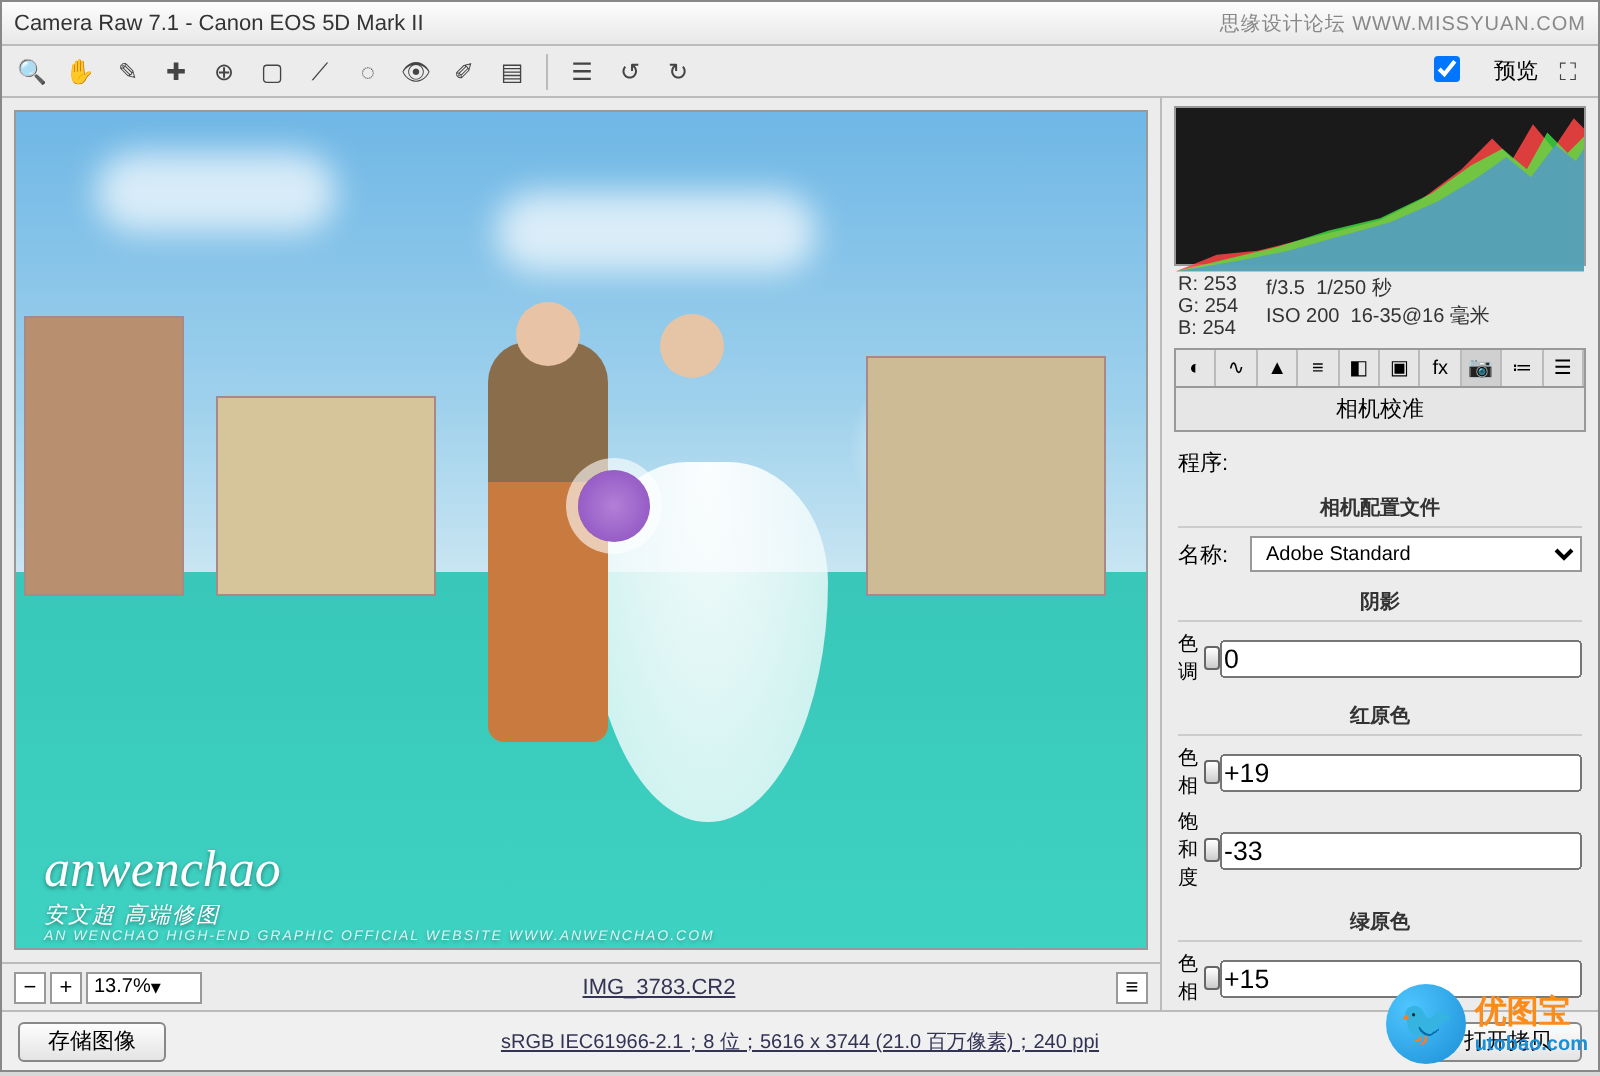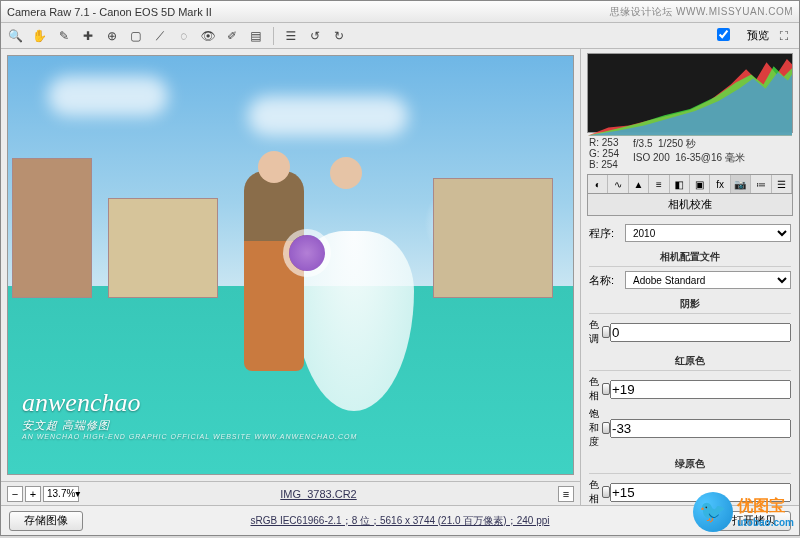--- a/index.html
+++ b/index.html
@@ -17,28 +17,28 @@
 .preview-wrap { flex: 1; margin: 6px; border: 1px solid #999; background: #fff; position: relative; overflow: hidden; }
 .preview { position: absolute; inset: 0; }
 .sky { position: absolute; inset: 0; background: linear-gradient(#6fb7e6 0%, #9fd1ec 35%, #c8e5f2 55%, #38c7b8 55%, #3ed2c3 100%); }
 .cloud { position: absolute; width: 120px; height: 40px; background: rgba(255,255,255,0.7); border-radius: 40px; filter: blur(8px); }
 .building { position: absolute; bottom: 42%; background: #c9a98a; border: 1px solid #a88; }
 .couple { position: absolute; left: 40%; bottom: 15%; width: 160px; height: 260px; }
 .dress { position: absolute; left: 60px; bottom: 0; width: 120px; height: 180px; background: radial-gradient(ellipse at top, rgba(255,255,255,0.95), rgba(230,248,248,0.8)); border-radius: 50% 50% 60% 60% / 40% 40% 80% 80%; }
 .person-m { position: absolute; left: 10px; bottom: 40px; width: 60px; height: 200px; background: linear-gradient(#8a6d4a 0%, #8a6d4a 35%, #c97a3f 35%, #c97a3f 100%); border-radius: 20px 20px 8px 8px; }
 .head { position: absolute; width: 32px; height: 32px; background: #e8c3a5; border-radius: 50%; top: -20px; }
 .bouquet { position: absolute; left: 55px; bottom: 140px; width: 36px; height: 36px; background: radial-gradient(#b37fd6,#8a4fc0); border-radius: 50%; box-shadow: 0 0 0 6px rgba(255,255,255,0.6); }
-.wm-text { position: absolute; left: 14px; bottom: 34px; color: #fff; font-style: italic; text-shadow: 0 1px 2px rgba(0,0,0,0.4); }
+.wm-text { position: absolute; left: 14px; bottom: 2px; color: #fff; font-style: italic; text-shadow: 0 1px 2px rgba(0,0,0,0.4); }
 .wm-text .big { font-size: 26px; font-family: cursive; }
 .wm-text .small { font-size: 11px; letter-spacing: 1px; }
 .sunflare { position: absolute; right: 10%; top: 28%; width: 100px; height: 100px; background: radial-gradient(circle, rgba(255,255,255,0.95), rgba(255,255,255,0) 60%); }
 .bottombar { height: 24px; display: flex; align-items: center; padding: 0 6px; gap: 6px; font-size: 11px; border-top: 1px solid #bbb; }
 .zoom { display: flex; align-items: center; gap: 2px; }
 .zoom-btn { width: 16px; height: 16px; border: 1px solid #999; background: #fff; font-size: 11px; display: flex; align-items: center; justify-content: center; cursor: pointer; }
-.zoom-val { width: 36px; height: 16px; border: 1px solid #999; background: #fff; font-size: 10px; padding: 0 3px; display: flex; align-items: center; }
+.zoom-val { width: 58px; height: 16px; border: 1px solid #999; background: #fff; font-size: 10px; padding: 0 3px; display: flex; align-items: center; }
 .filename { flex: 1; text-align: center; color: #335; text-decoration: underline; font-size: 11px; }
 .footer { height: 30px; display: flex; align-items: center; padding: 0 8px; gap: 8px; border-top: 1px solid #bbb; font-size: 11px; }
 .footer .btn { height: 20px; padding: 0 14px; border: 1px solid #888; background: linear-gradient(#fdfdfd,#e4e4e4); border-radius: 3px; font-size: 11px; cursor: pointer; }
 .footer .meta { flex: 1; text-align: center; color: #335; text-decoration: underline; font-size: 10px; }
 .right { width: 218px; background: #ececec; display: flex; flex-direction: column; font-size: 11px; overflow: hidden; }
 .histo { height: 80px; margin: 4px 6px 2px; border: 1px solid #999; background: #1a1a1a; position: relative; }
 .histo svg { position: absolute; inset: 0; }
 .info { display: flex; padding: 2px 8px; font-size: 10px; color: #333; gap: 14px; }
 .info .col { display: flex; flex-direction: column; }
 .tabstrip { height: 20px; margin: 2px 6px 0; display: flex; border: 1px solid #999; background: #e6e6e6; }
@@ -165,21 +165,20 @@
         <div class="tab">fx</div>
         <div class="tab active">📷</div>
         <div class="tab">≔</div>
         <div class="tab">☰</div>
       </div>
       <div class="panel-title">相机校准</div>
 
       <div class="panel">
         <div class="row">
           <label>程序:</label>
-          <select><option>2010</option></select>
         </div>
         <div class="section-head">相机配置文件</div>
         <div class="row">
           <label>名称:</label>
           <select><option>Adobe Standard</option></select>
         </div>
 
         <div class="section-head">阴影</div>
         <div class="slider-row">
           <label>色调</label>

